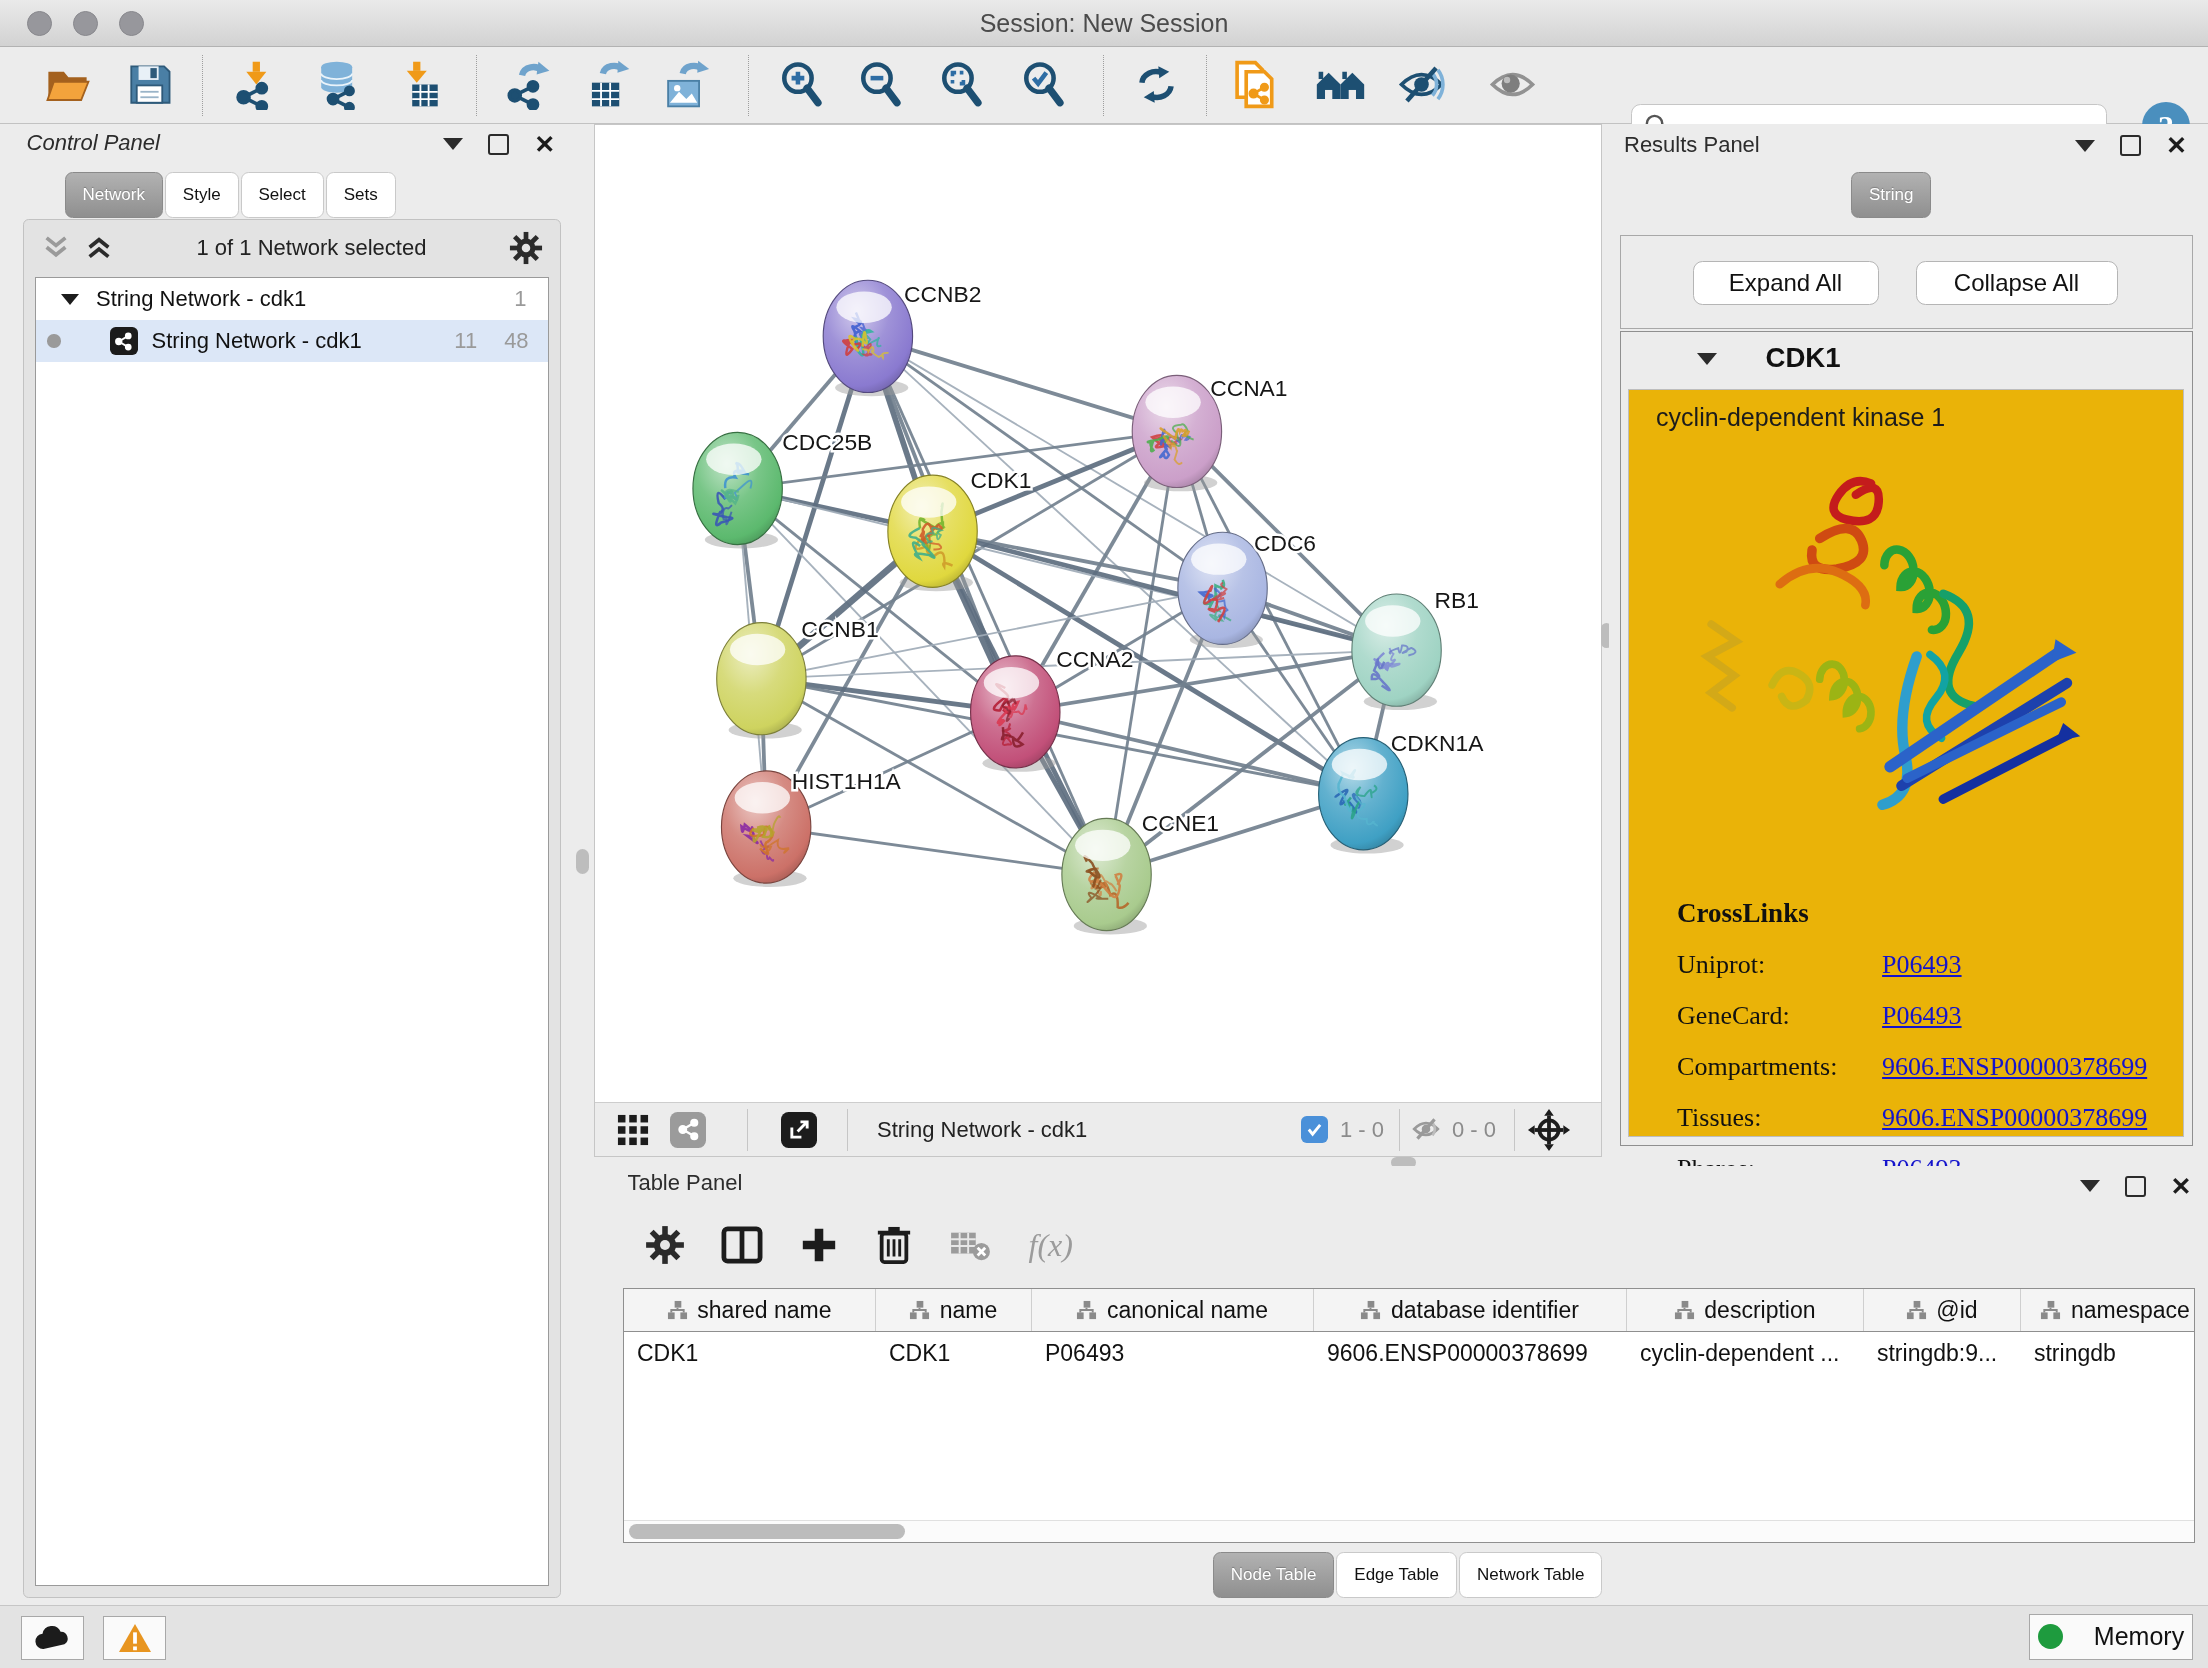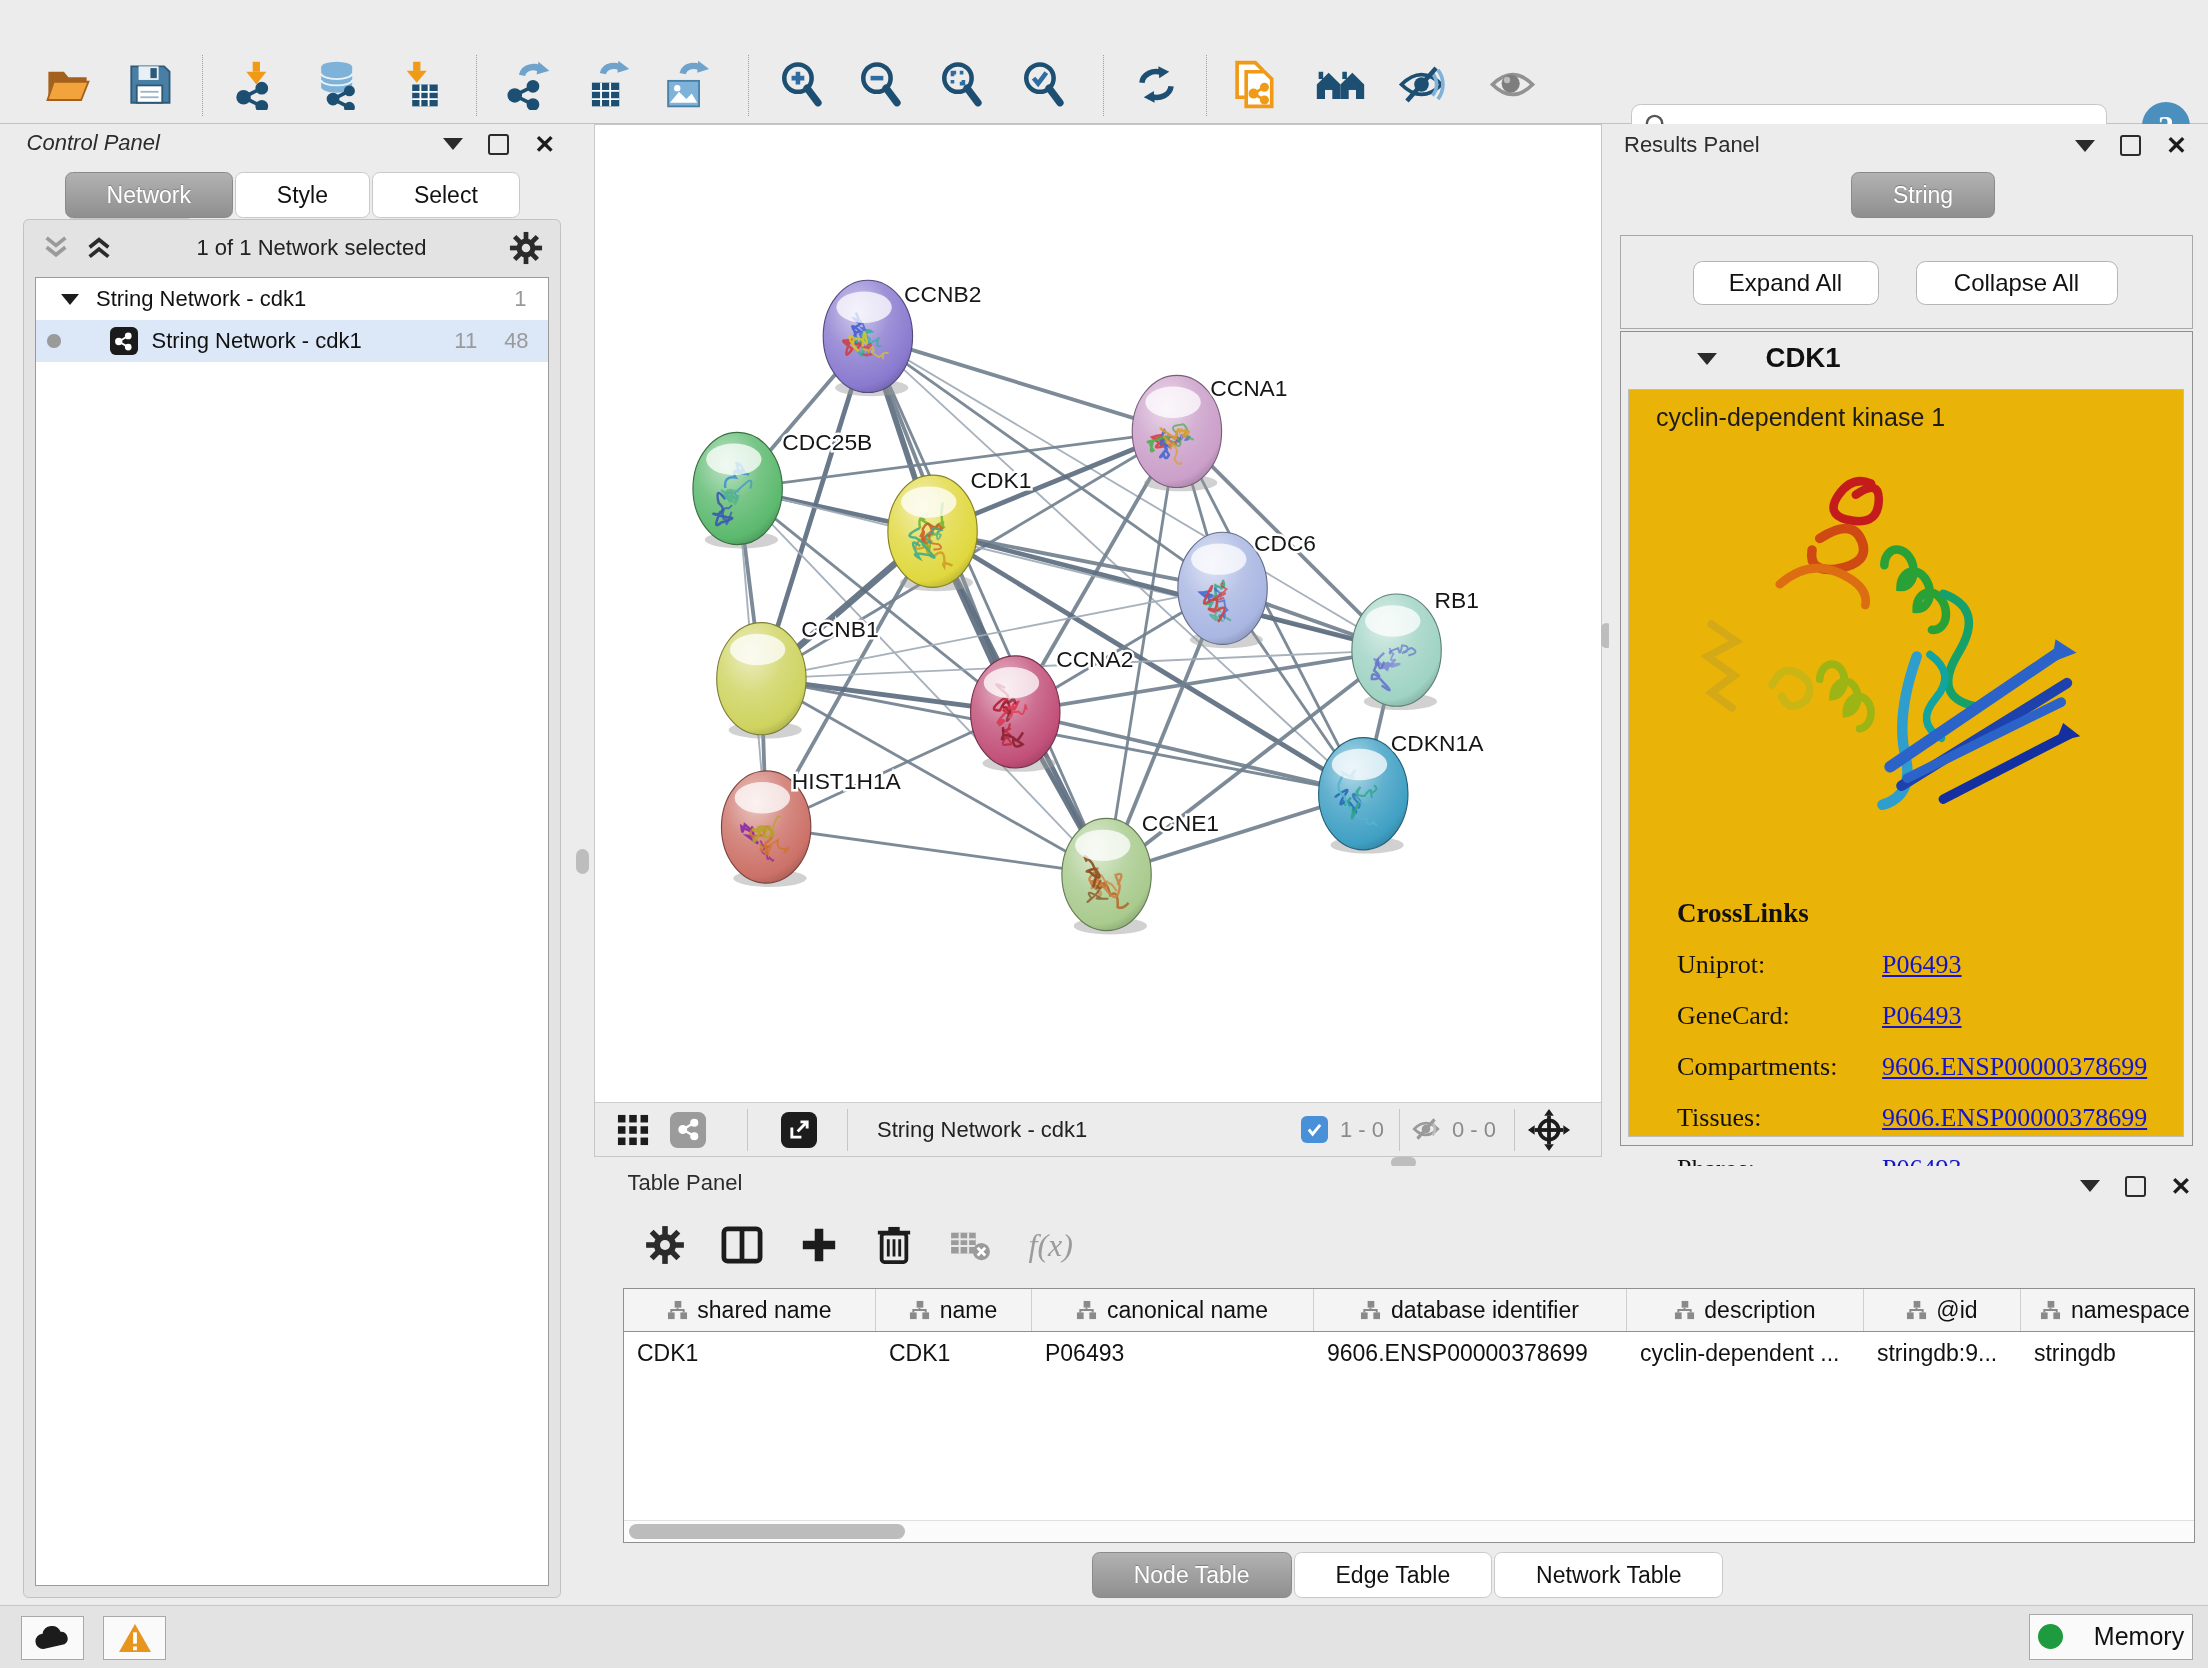--- a/index.html
+++ b/index.html
@@ -16,21 +16,21 @@
   .tsep{position:absolute;top:7.6px;height:61px;border-left:1.9px dotted #9e9e9e;width:0;}
   .searchbox{position:absolute;left:1631px;top:57px;width:476px;height:44px;background:#fff;border:1px solid #c6c6c6;border-radius:9.5px;display:flex;align-items:center;padding-left:11.4px;box-sizing:border-box;}
   .searchbox input{border:none;outline:none;font-size:23px;flex:1;background:transparent;margin-left:7.6px;font-family:"Liberation Sans",sans-serif;}
   .helpbtn{position:absolute;left:2142px;top:55px;width:48px;height:48px;border-radius:50%;background:#4a8fbe;color:#fff;font-size:32px;font-weight:bold;text-align:center;line-height:48px;border:none;font-family:"Liberation Serif",serif;}
   
   .p-title{font-size:22px;color:#2c2c2c;}
   .p-controls{position:absolute;display:flex;gap:25px;align-items:center;}
   .tri-down{width:0;height:0;border-left:10.5px solid transparent;border-right:10.5px solid transparent;border-top:12.4px solid #2b2b2b;}
   .float-box{width:17px;height:17px;border:2.9px solid #2b2b2b;border-radius:2.9px;}
   .close-x{font-size:25px;font-weight:bold;color:#1c1c1c;line-height:19px;}
-  .tab{display:inline-block;height:44px;line-height:44px;padding:0 41px;font-size:23px;background:#fff;color:#111;border:1px solid #c9c9c9;border-radius:7.6px;margin-right:1.9px;text-align:center;}
+  .tab{display:inline-block;height:44px;line-height:44px;padding:0 17px;font-size:17px;background:#fff;color:#111;border:1px solid #c9c9c9;border-radius:7.6px;margin-right:1.9px;text-align:center;}
   .tab.active{background:linear-gradient(#b2b2b2,#8f8f8f);color:#fff;border-color:#8a8a8a;text-shadow:0 -1px 1px rgba(0,0,0,.25);}
   
   .control-panel{position:absolute;left:7.6px;top:124px;width:561px;height:1480px;background:#ececec;}
   .cp-header{position:absolute;left:19px;top:5.7px;font-style:italic;}
   .cp-controls{right:13.3px;top:9.5px;}
   .cp-tabs{position:absolute;left:57px;top:48px;}
   .cp-body{position:absolute;left:15px;top:95px;right:7.6px;bottom:5.7px;background:#e3e3e3;border:1px solid #c2c2c2;border-radius:5.7px;}
   .cp-list-toolbar{position:absolute;left:0;top:0;right:0;height:55px;display:flex;align-items:center;padding:0 17px;}
   .cp-status{flex:1;text-align:center;font-size:22px;color:#222;}
   .cp-list{position:absolute;left:11.4px;top:57px;right:11.4px;bottom:11.4px;background:#fff;border:1px solid #9a9a9a;}
@@ -82,20 +82,28 @@
   .memory-btn{position:absolute;right:15px;top:7.6px;width:162px;height:44px;background:#fafafa;border:1px solid #a8a8a8;display:flex;align-items:center;justify-content:center;gap:31px;font-size:25px;color:#111;}
   .mem-dot{width:25px;height:25px;border-radius:50%;background:#1e9b3e;}
   svg{display:block;}
   .fx-label{font-family:"Liberation Serif",serif;font-style:italic;font-size:32px;color:#9b9b9b;}
 </style>
 </head>
 <body>
 
 <div class="app">
 
+  <div class="titlebar">
+    <div class="traffic">
+      <span class="circ"></span>
+      <span class="circ"></span>
+      <span class="circ"></span>
+    </div>
+    <div class="win-title">Session: New Session</div>
+  </div>
 
   <div class="toolbar">
     <div class="tbtn" style="left:41px">
       <svg width="51" height="51" viewBox="0 0 56 56">
         <path fill="#a4611e" d="M7 44V14h17l5 6h20v5H13z"></path>
         <path fill="#f3a33c" stroke="#a4611e" stroke-width="2" d="M13 25h38l-8 20H6z"></path>
       </svg>
     </div>
     <div class="tbtn" style="left:123px">
       <svg width="51" height="51" viewBox="0 0 56 56">

